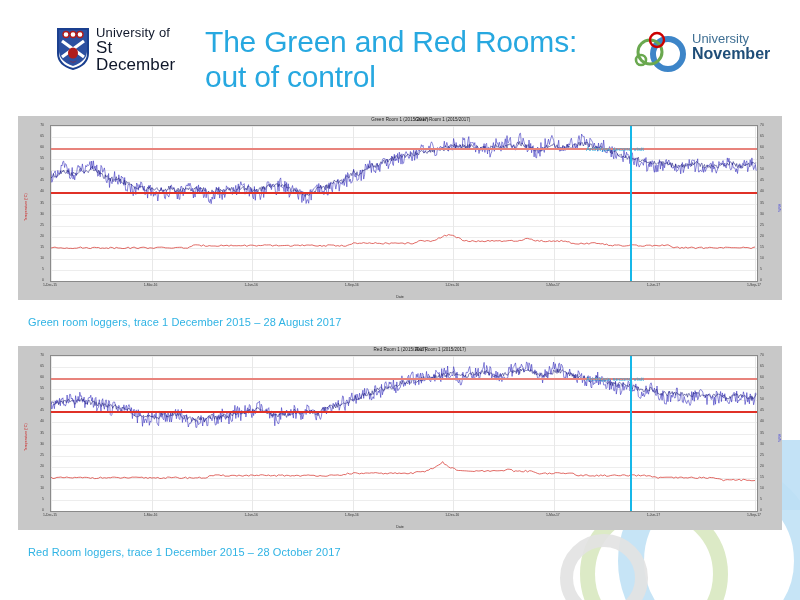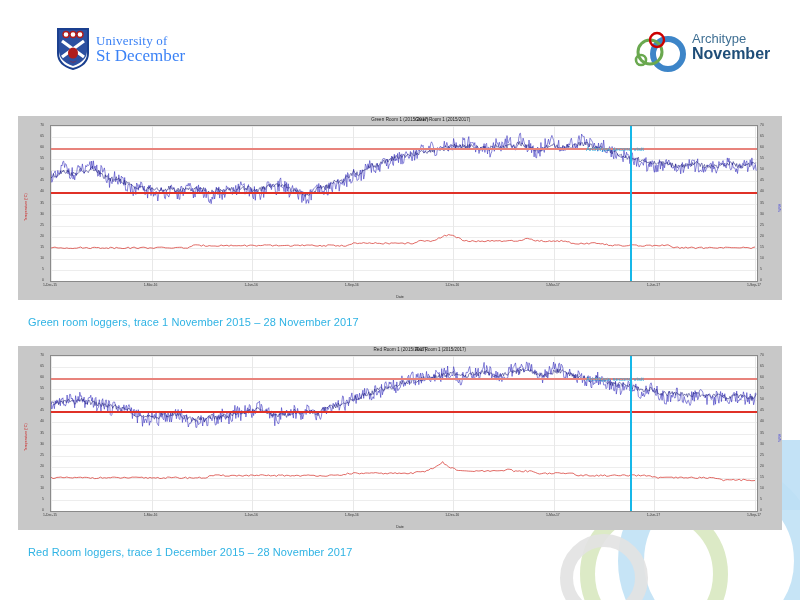--- a/index.html
+++ b/index.html
@@ -14,21 +14,21 @@
   #wm-blue-big{right:-20px;bottom:-62px;width:150px;height:150px;border:26px solid #bcdff5;opacity:.85;}
   #wm-green{right:72px;bottom:-48px;width:118px;height:118px;border:15px solid #d8e8c0;opacity:.9;}
   #wm-gray{right:152px;bottom:-22px;width:62px;height:62px;border:13px solid #e2e2e2;opacity:.9;}
   #wm-blue-bar{position:absolute;right:0;top:440px;width:24px;height:70px;background:#bcdff5;opacity:.9;}
 
   
   #header{position:absolute;left:0;top:0;width:800px;height:108px;}
 
   #standrews-logo{position:absolute;left:56px;top:26px;width:140px;height:46px;display:flex;align-items:center;gap:6px;}
   #crest{width:34px;height:44px;flex:none;}
-  #standrews-wordmark{font-family:Liberation Serif, serif;line-height:1.0;color:#3b82f6;}
+  #standrews-wordmark{font-family:Liberation Sans, sans-serif;line-height:1.0;color:#0f172a;}
   #standrews-wordmark .l1{font-size:13px;display:block;letter-spacing:.2px;}
   #standrews-wordmark .l2{font-size:17px;display:block;font-weight:400;letter-spacing:.1px;}
 
   #slide-title{position:absolute;left:205px;top:24px;width:410px;
     color:#27a8e0;font-size:30px;line-height:1.17;font-weight:400;letter-spacing:-.2px;}
 
   #library-logo{position:absolute;left:630px;top:28px;width:125px;height:48px;}
   #library-mark{position:absolute;left:0;top:2px;width:62px;height:44px;}
   #library-word{position:absolute;left:62px;top:4px;color:#1f4e79;line-height:1.05;}
   #library-word .lw1{display:block;font-size:13px;color:#3f6f93;}
@@ -97,30 +97,34 @@
       <path d="M6 14 L28 30 M28 14 L6 30" stroke="#ffffff" stroke-width="3.2"></path>
       <path d="M17 26 m-5 0 a5 5.5 0 1 0 10 0 a5 5.5 0 1 0 -10 0" fill="#b01c1c"></path>
       <path d="M13 33 q4 4 8 0 q-4 5 -8 0" fill="#b01c1c"></path>
     </svg>
     <div id="standrews-wordmark">
       <span class="l1">University of</span>
       <span class="l2">St December</span>
     </div>
   </div>
 
+  <div id="slide-title">
+    <div>The Green and Red Rooms:</div>
+    <div>out of control</div>
+  </div>
 
   <div id="library-logo">
     <svg id="library-mark" viewBox="0 0 62 44">
       <circle cx="38" cy="24" r="15" fill="none" stroke="#3d85c8" stroke-width="6"></circle>
       <circle cx="20" cy="22" r="12" fill="none" stroke="#6aa84f" stroke-width="3"></circle>
       <circle cx="27" cy="10" r="7" fill="none" stroke="#cc0000" stroke-width="2.4"></circle>
       <circle cx="11" cy="30" r="5" fill="none" stroke="#6aa84f" stroke-width="2.6"></circle>
     </svg>
     <div id="library-word">
-      <span class="lw1">Architype</span>
+      <span class="lw1">University</span>
       <span class="lw2">November</span>
     </div>
   </div>
 </div>
 
 <div class="chart-panel" id="chart-panel-green">
   <div class="chart-title">Green Room 1 (2015/2017)</div>
   <div class="chart-title-dup">Green Room 1 (2015/2017)</div>
   <div class="plot-area">
       <div class="grid-h" style="top: 155px;"></div>
@@ -191,21 +195,21 @@
     <div class="axis-tick-x" style="left: 233.143px; top: 167px;">1-Jun-16</div>
     <div class="axis-tick-x" style="left: 333.714px; top: 167px;">1-Sep-16</div>
     <div class="axis-tick-x" style="left: 434.286px; top: 167px;">1-Dec-16</div>
     <div class="axis-tick-x" style="left: 534.857px; top: 167px;">1-Mar-17</div>
     <div class="axis-tick-x" style="left: 635.429px; top: 167px;">1-Jun-17</div>
     <div class="axis-tick-x" style="left: 736px; top: 167px;">1-Sep-17</div>
     <div class="axis-title-x">Date</div>
     <div class="axis-title-y" style="left: 6px; top: 105.1px;">Temperature (°C)</div>
     <div class="axis-title-y2" style="left: 760px; top: 95.8px;">%RH</div>
   </div>
-<div class="caption" id="caption-green">Green room loggers,  trace 1 November 2015 – 28 November 2017</div>
+<div class="caption" id="caption-green">Green room loggers,  trace 1 December 2015 – 28 August 2017</div>
 
 <div class="chart-panel" id="chart-panel-red">
   <div class="chart-title">Red Room 1 (2015/2017)</div>
   <div class="chart-title-dup">Red Room 1 (2015/2017)</div>
   <div class="plot-area">
       <div class="grid-h" style="top: 155px;"></div>
       <div class="grid-h" style="top: 143.929px;"></div>
       <div class="grid-h" style="top: 132.857px;"></div>
       <div class="grid-h" style="top: 121.786px;"></div>
       <div class="grid-h" style="top: 110.714px;"></div>
@@ -272,13 +276,13 @@
     <div class="axis-tick-x" style="left: 233.143px; top: 167px;">1-Jun-16</div>
     <div class="axis-tick-x" style="left: 333.714px; top: 167px;">1-Sep-16</div>
     <div class="axis-tick-x" style="left: 434.286px; top: 167px;">1-Dec-16</div>
     <div class="axis-tick-x" style="left: 534.857px; top: 167px;">1-Mar-17</div>
     <div class="axis-tick-x" style="left: 635.429px; top: 167px;">1-Jun-17</div>
     <div class="axis-tick-x" style="left: 736px; top: 167px;">1-Sep-17</div>
     <div class="axis-title-x">Date</div>
     <div class="axis-title-y" style="left: 6px; top: 105.1px;">Temperature (°C)</div>
     <div class="axis-title-y2" style="left: 760px; top: 95.8px;">%RH</div>
   </div>
-<div class="caption" id="caption-red">Red Room loggers,  trace 1 December 2015 – 28 November 2017</div>
+<div class="caption" id="caption-red">Red Room loggers,  trace 1 December 2015 – 28 October 2017</div>
 
 </body></html>

